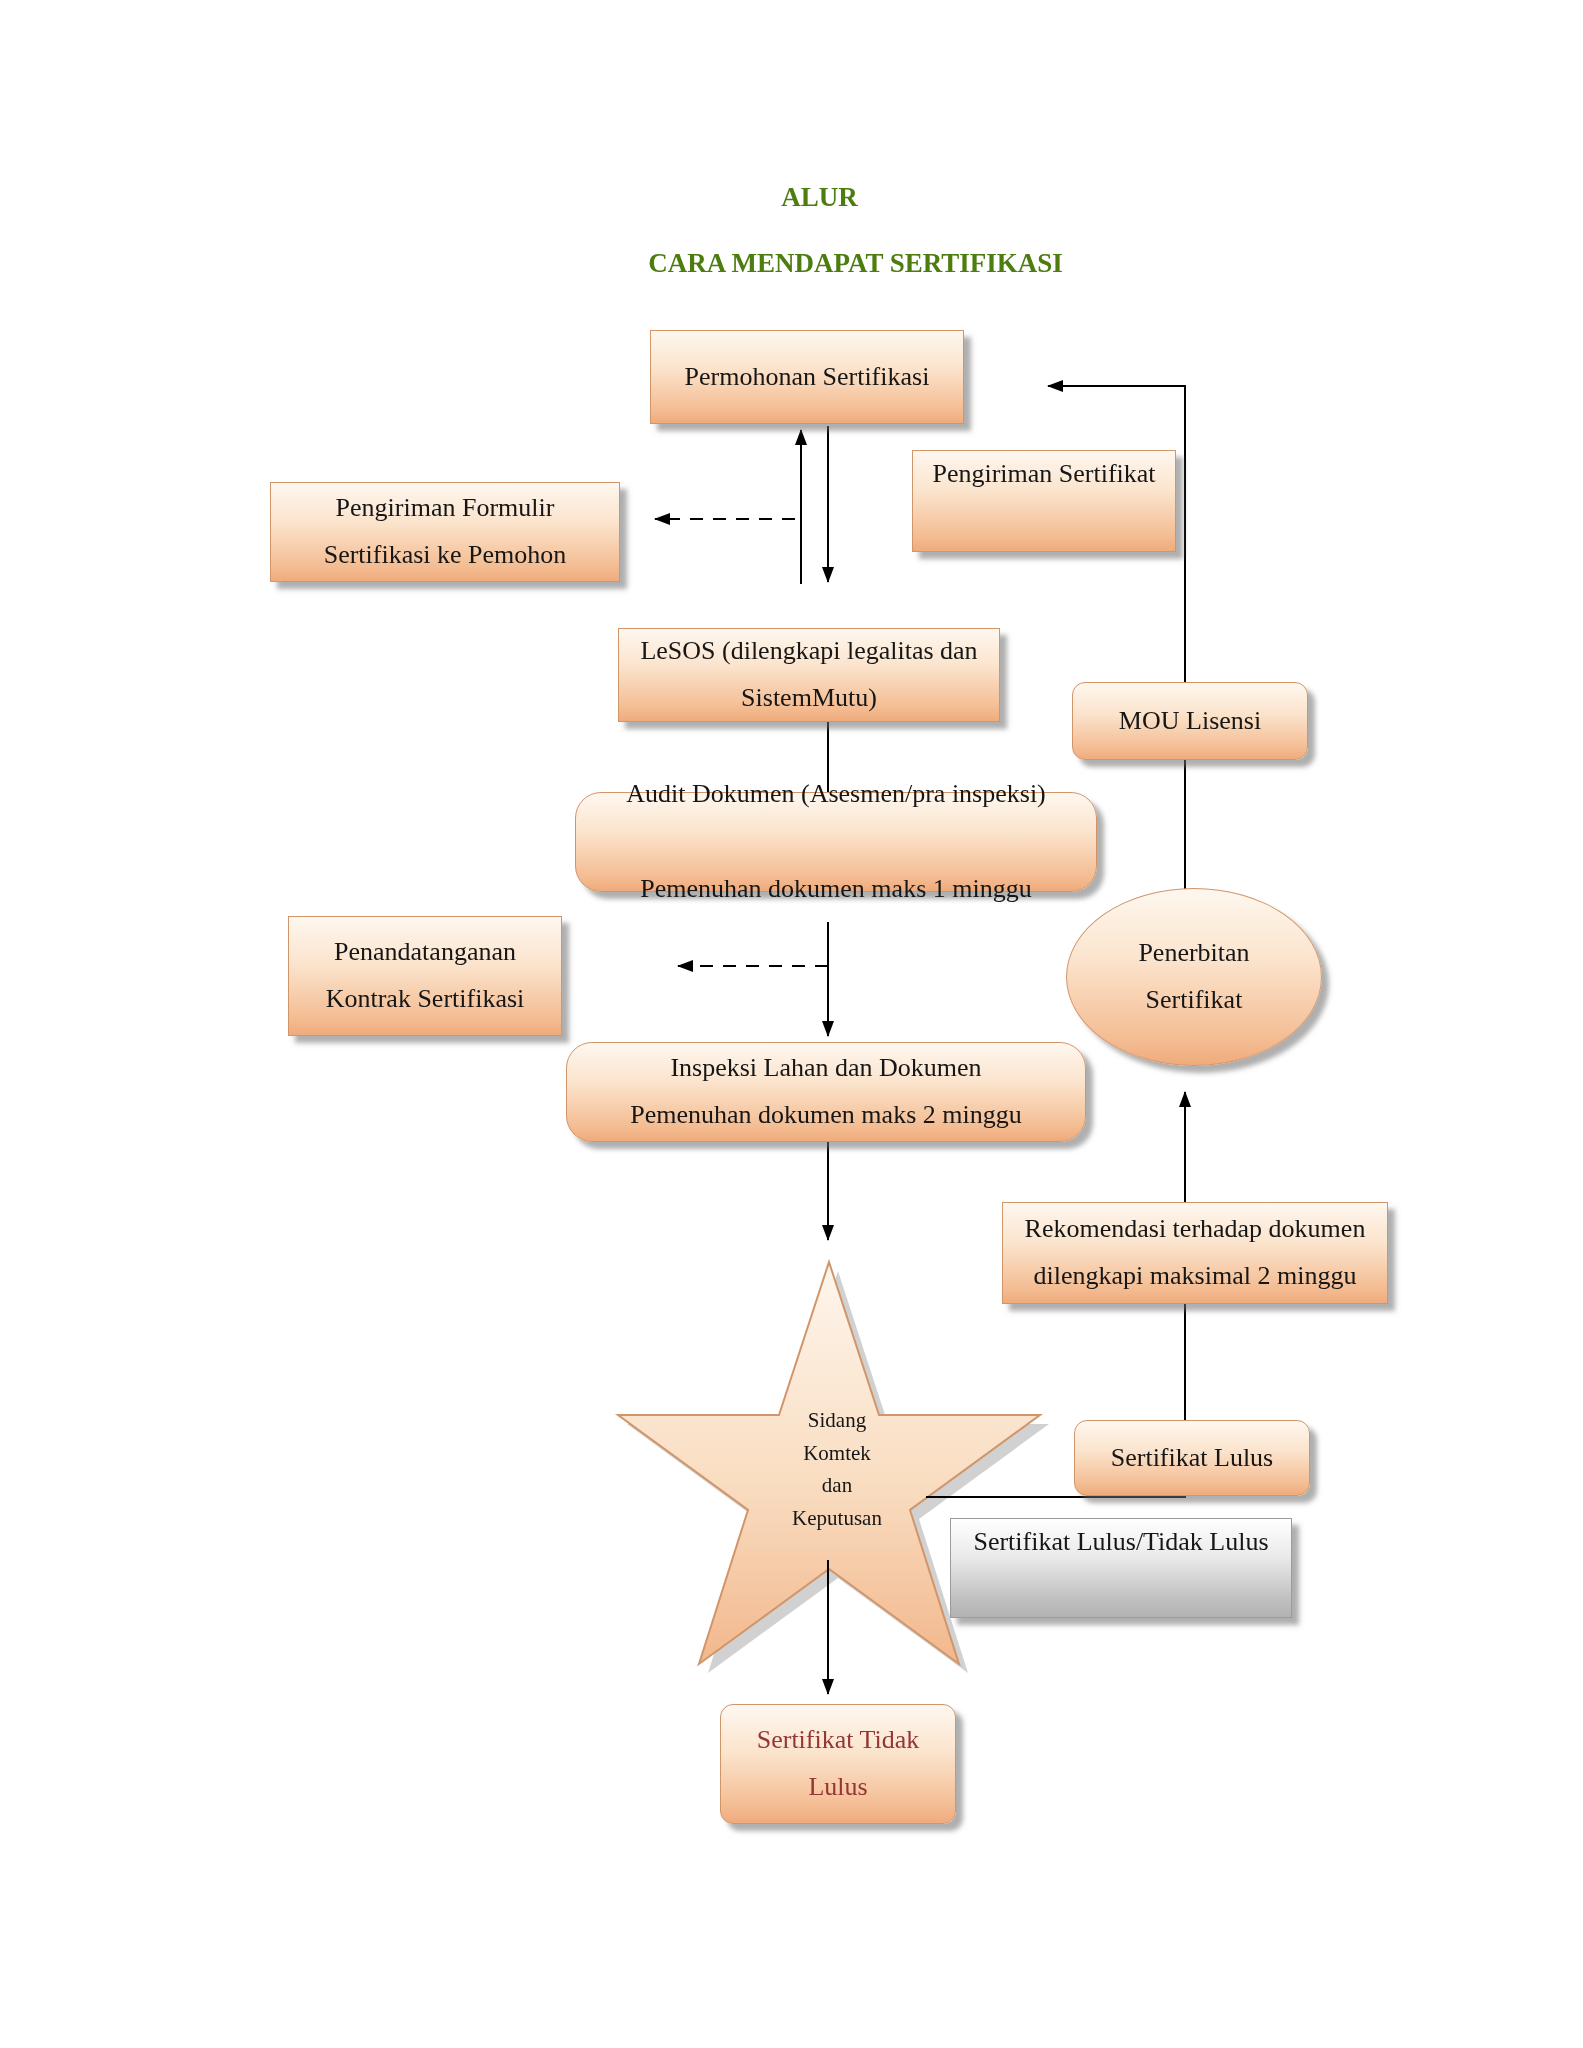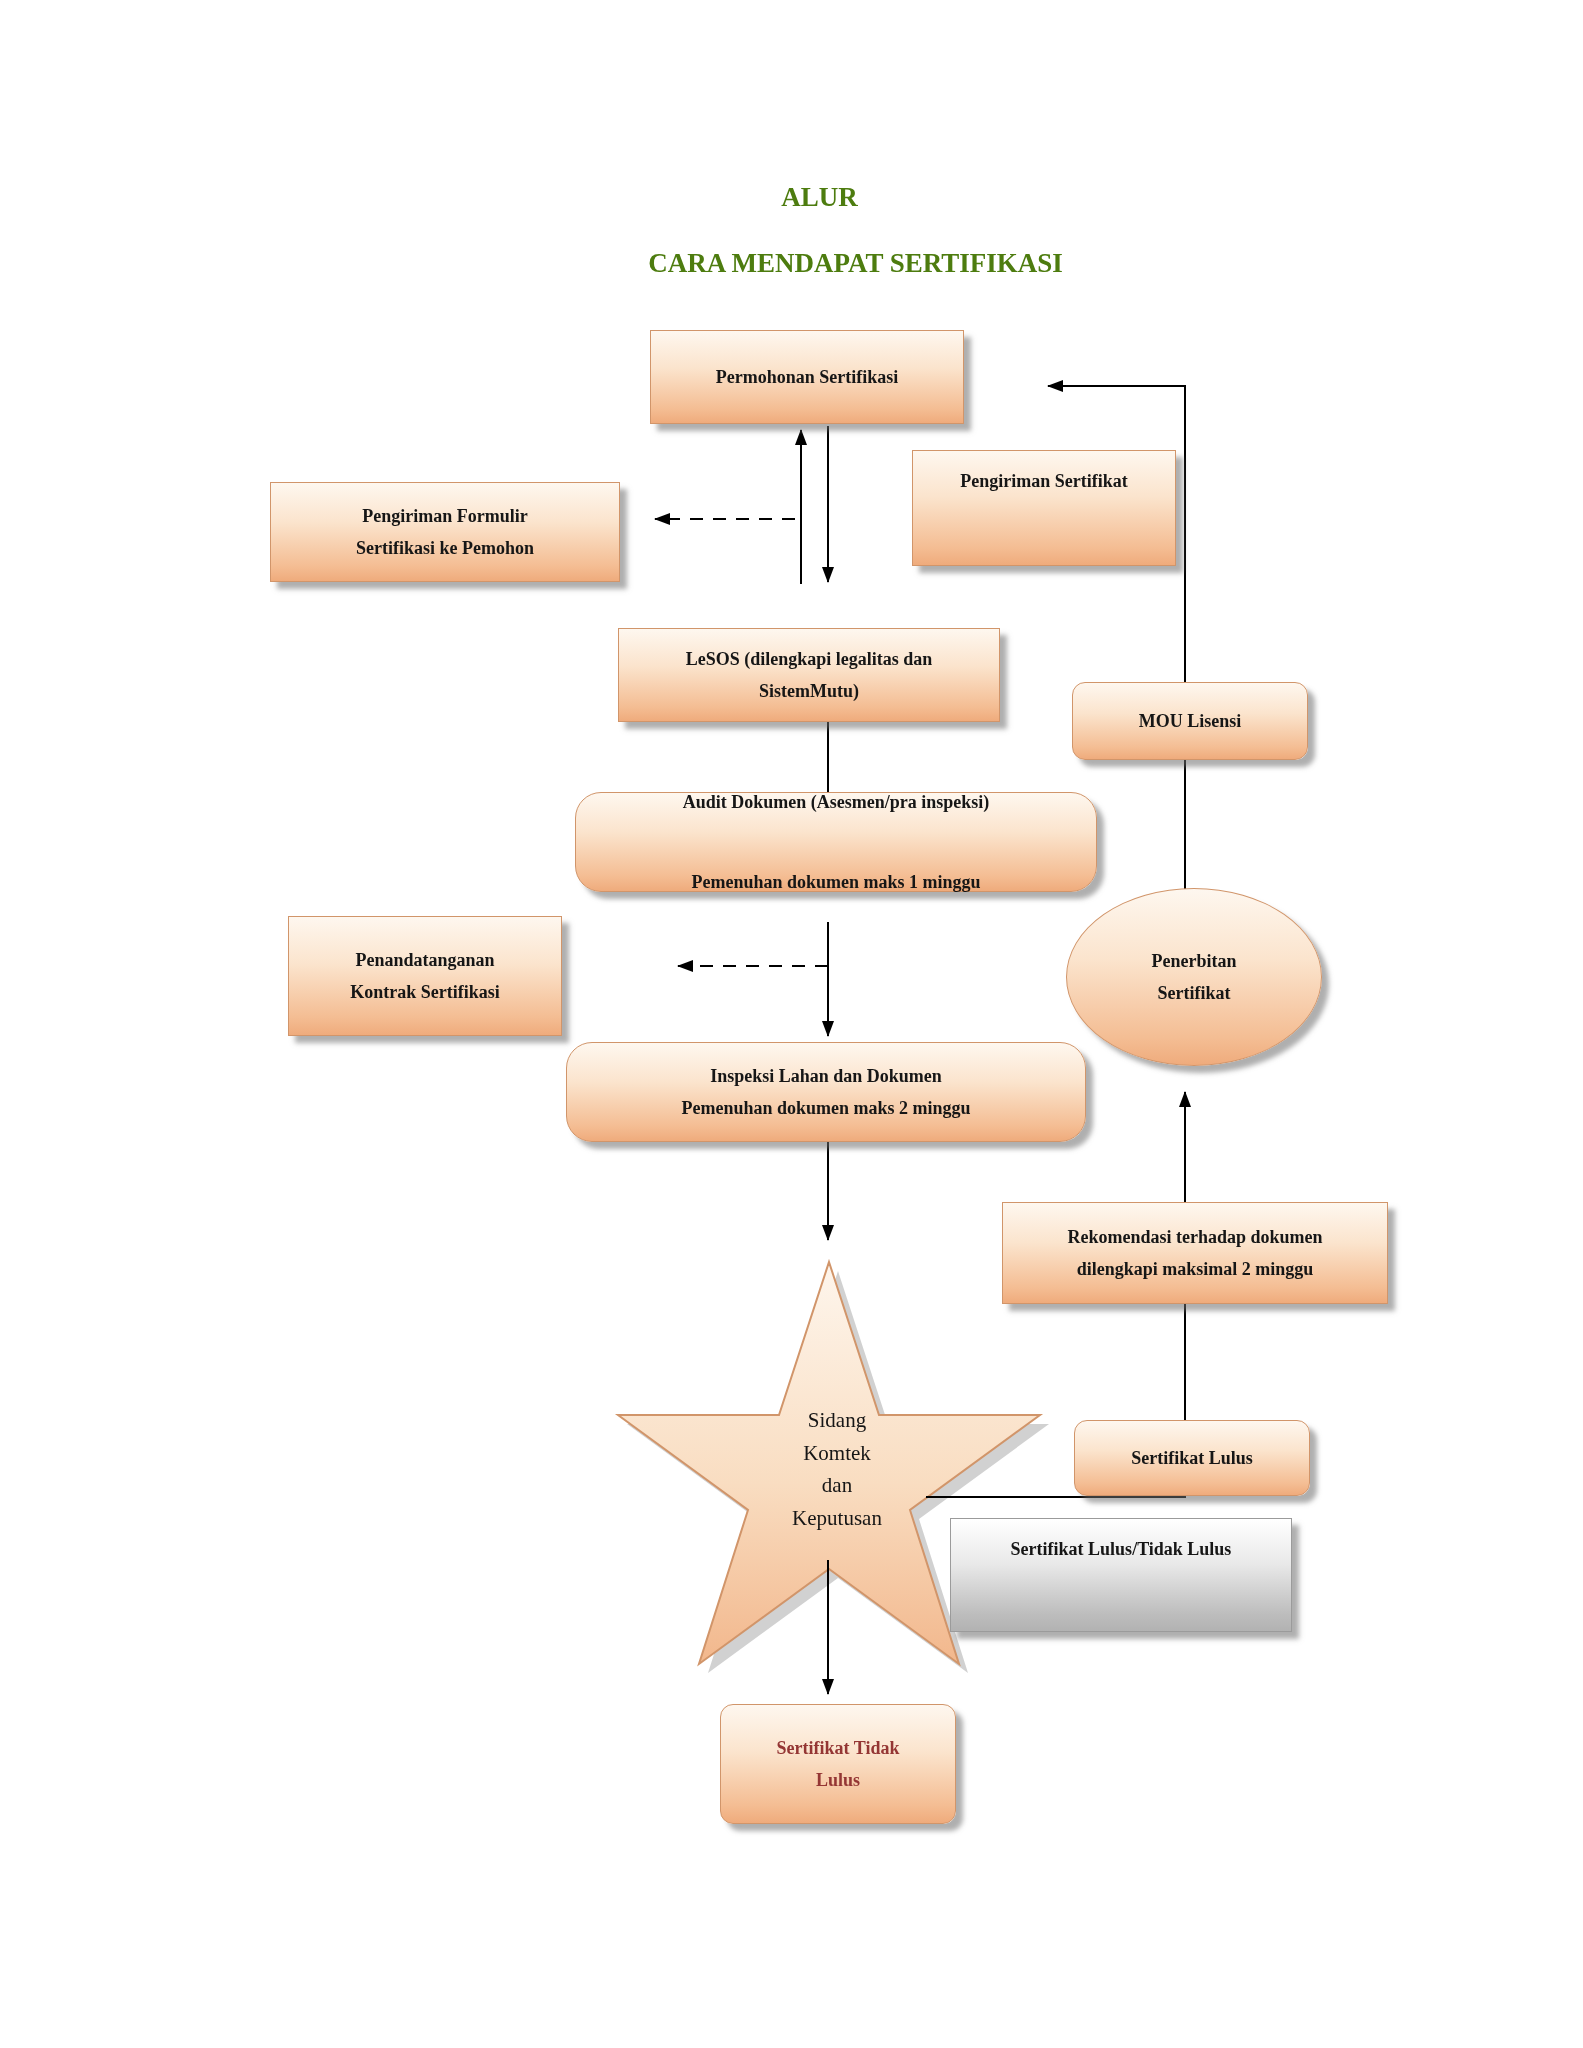--- a/index.html
+++ b/index.html
@@ -12,30 +12,29 @@
     overflow:hidden;
   }
   .title {
     position:absolute; left:0; width:100%;
     text-align:center; font-weight:bold; font-size:27px; color:#4d7c0f;margin-left:28px;
   }
   #arrow-layer { position:absolute; left:0; top:0; z-index:1; }
   .node {
     position:absolute; z-index:2;
     display:flex; flex-direction:column; justify-content:center; align-items:center;
-    text-align:left; font-size:18px; line-height:1.8; color:#161616;
+    text-align:left; font-size:26px; line-height:1.8; color:#161616;
     background:linear-gradient(to bottom, #fef7ef 0%, #fbe4cd 40%, #f4bd93 85%, #efab7c 100%);
     border:1px solid #d1956a;
     box-shadow:7px 7px 5px rgba(110,110,110,0.55);
-    font-weight:bold;
   }
   .rounded-sm { border-radius:13px; }
   .rounded-lg { border-radius:26px; }
   .ellipse    { border-radius:50%; }
-  .align-top  { justify-content:flex-start; padding-top:14px; }
+  .align-top  { justify-content:flex-start; }
   .gray {
     background:linear-gradient(to bottom, #ffffff 0%, #e9e9e9 40%, #bdbdbd 85%, #b2b2b2 100%);
     border:1px solid #9b9b9b;
   }
   .fail { color:#943634; }
   .star-text {
     position:absolute; z-index:2;
     text-align:center; font-size:21px; line-height:1.55; color:#161616;
   }
   .ln { white-space:nowrap; }

